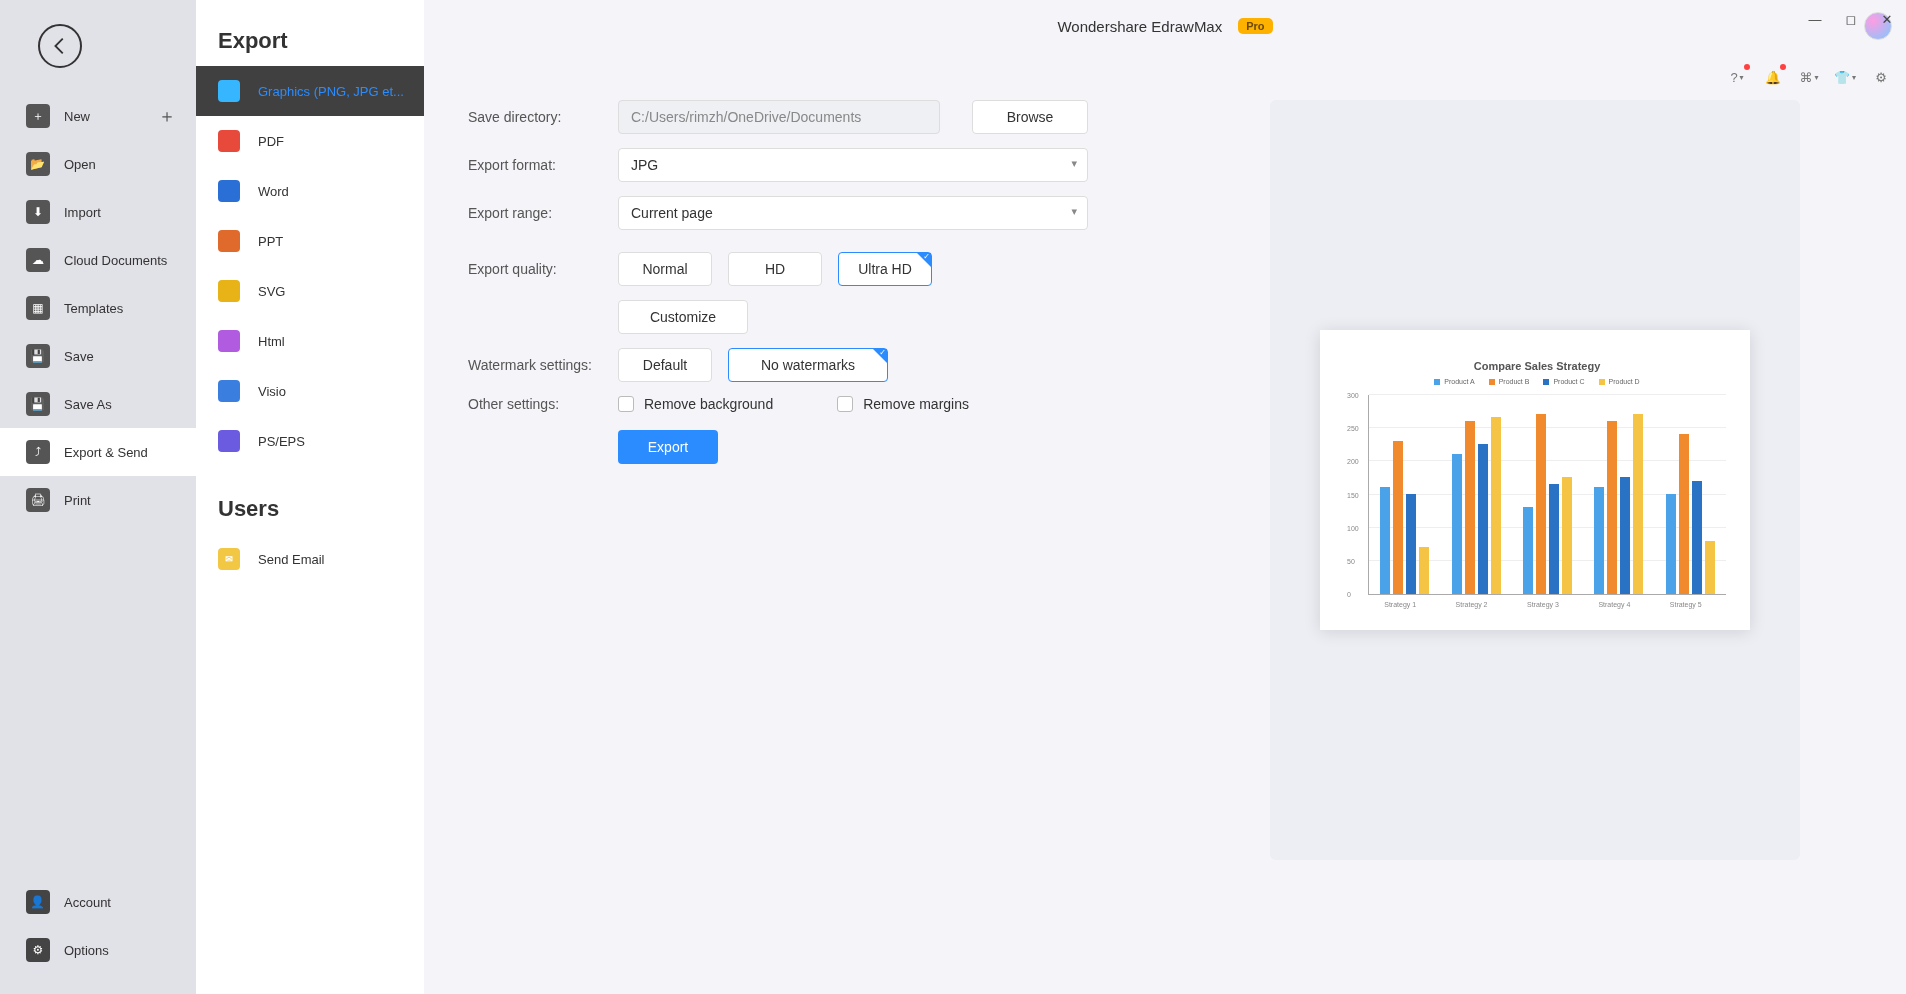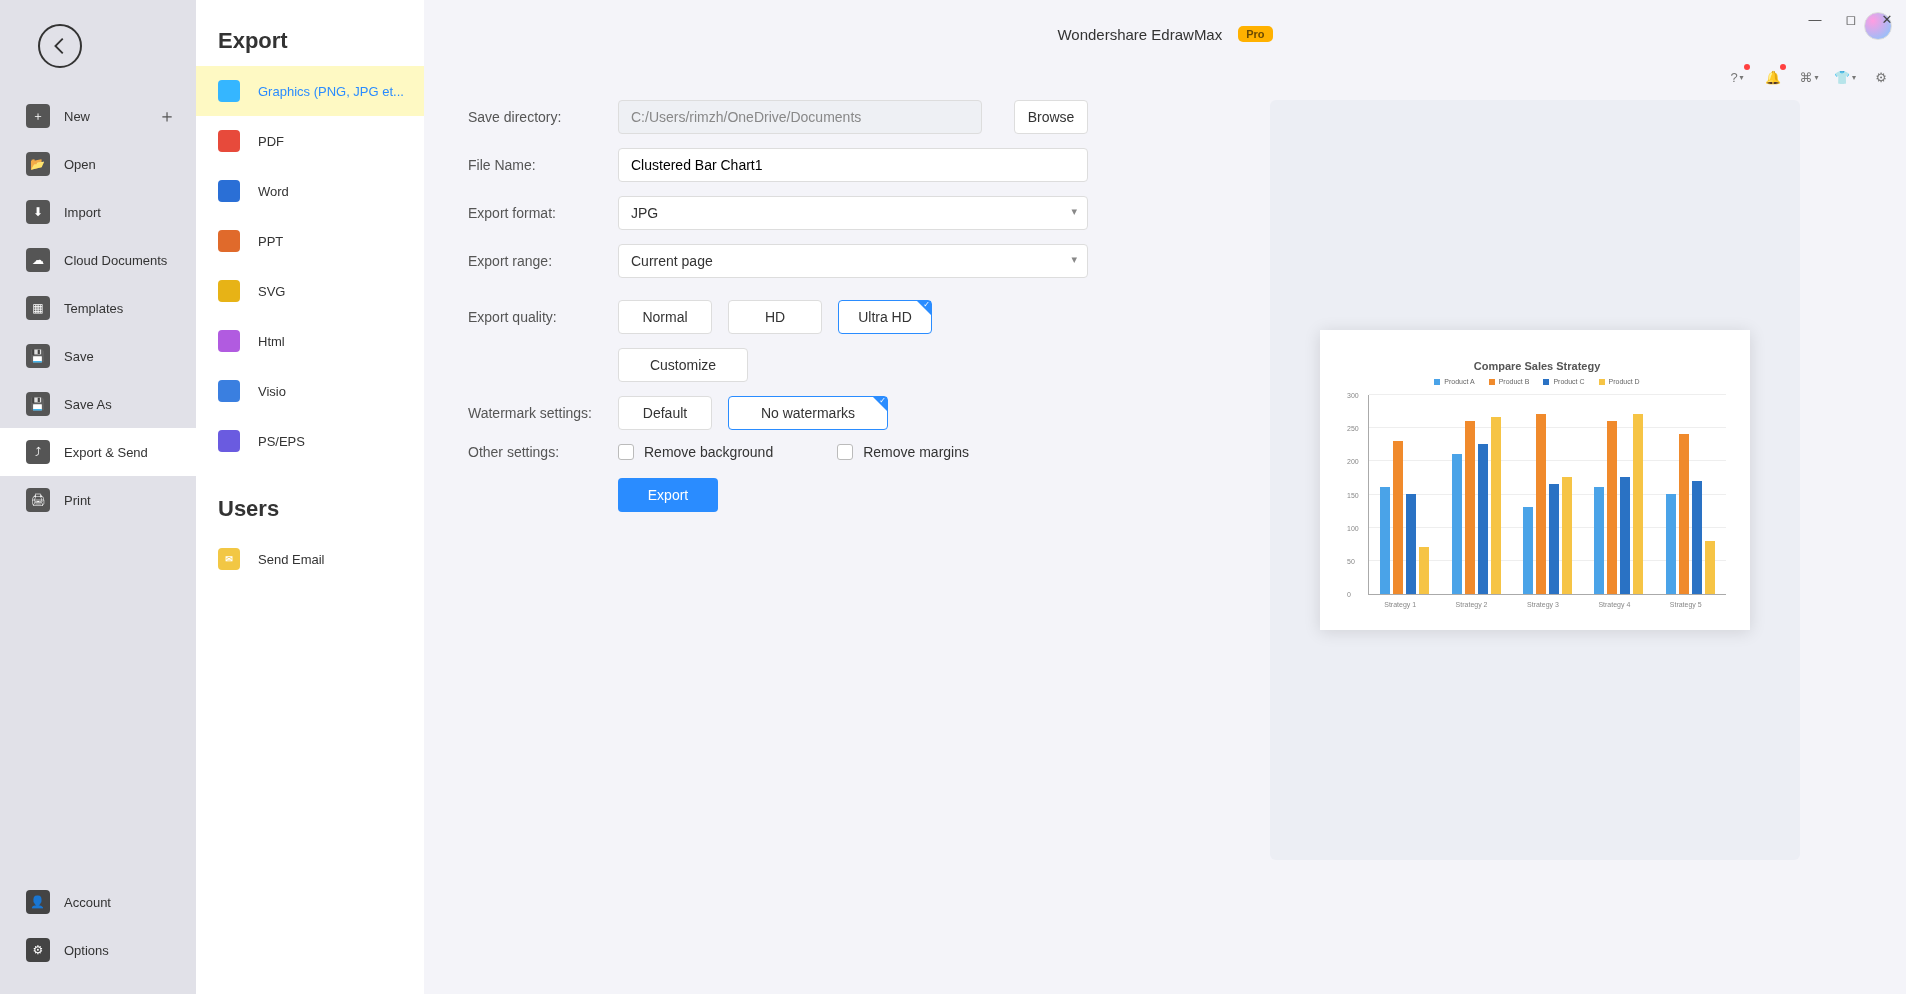--- a/index.html
+++ b/index.html
@@ -11,40 +11,40 @@
   .menu-list { flex: 1; display:flex; flex-direction:column; }
   .menu-item { display:flex; align-items:center; height:48px; padding-left:26px; gap:14px; cursor:pointer;}
   .menu-item.active { background:#fff; }
   .menu-icon { width:24px; height:24px; background:#555; border-radius:4px; display:flex; align-items:center; justify-content:center; color:#fff; font-size:12px;}
   .menu-icon.light { background:#444;}
   .plus-right { margin-left:auto; margin-right:20px; color:#555; font-size:18px;}
   .bottom-menu { padding-bottom: 20px;}
   .sidebar-mid { width: 228px; background:#fff; padding: 18px 0; display:flex; flex-direction:column;}
   .section-title { font-size:22px; font-weight:700; padding:10px 22px 12px 22px; }
   .format-item { display:flex; align-items:center; height:50px; padding-left:22px; gap:18px; cursor:pointer;}
-  .format-item.active { background:#fef9c3; color:#2a8cff; }
+  .format-item.active { background:#404040; color:#2a8cff; }
   .format-icon { width:22px; height:22px; border-radius:4px; display:flex; align-items:center; justify-content:center; font-size:9px; font-weight:bold; color:#fff;}
   .content { flex:1; background:#f4f4f9; position:relative; padding: 0;}
-  .titlebar { position:absolute; top:12px; left:0; right:0; height:44px; display:flex; align-items:center; justify-content:center; gap:16px;}
+  .titlebar { position:absolute; top:4px; left:0; right:0; height:44px; display:flex; align-items:center; justify-content:center; gap:16px;}
   .pro-badge { background:#ffb100; color:#6b4a00; font-size:11px; font-weight:700; padding:2px 8px; border-radius:5px;}
   .win-controls { position:absolute; right:10px; top:10px; display:flex; gap:18px; align-items:center;}
   .wc-item { width:18px; height:18px; display:flex; align-items:center; justify-content:center; color:#444; cursor:pointer;}
   .toolbar-right { position:absolute; right:14px; top:66px; display:flex; gap:14px; align-items:center; color:#777;}
   .tool-ic { width:22px; height:22px; display:flex; align-items:center; justify-content:center; cursor:pointer; position:relative;}
   .dot { position:absolute; top:-2px; right:-2px; width:6px; height:6px; background:#ff4040; border-radius:50%;}
   .avatar { position:absolute; right:14px; top:12px;}
   .avatar-circ { width:28px; height:28px; border-radius:50%; background: radial-gradient(circle at 30% 30%, #ff9de2, #7ec8ff); border:1px solid #ddd;}
   .main-body { display:flex; padding: 100px 44px 0 44px; gap: 120px;}
   .form-col { flex: 0 0 620px; }
   .page-h1 { font-size:22px; font-weight:700; margin-bottom:24px;}
   .row { display:flex; align-items:center; margin-bottom:14px;}
   .row-label { width:150px; color:#555; font-size:14px;}
   .field { flex:1; height:34px; border:1px solid #ddd; border-radius:4px; background:#fff; padding:0 12px; display:flex; align-items:center; font-size:14px;}
   .field.readonly { background:#eef0f4; color:#888;}
-  .browse-btn { width:74px; height:34px; margin-left:32px; border:1px solid #ddd; border-radius:4px; background:#fff; display:flex; align-items:center; justify-content:center; cursor:pointer; font-size:14px;}
+  .browse-btn { width:116px; height:34px; margin-left:32px; border:1px solid #ddd; border-radius:4px; background:#fff; display:flex; align-items:center; justify-content:center; cursor:pointer; font-size:14px;}
   .select { position:relative;}
   .select::after { content:"▾"; position:absolute; right:10px; top:8px; color:#888; font-size:11px;}
   .quality-group, .wm-group { display:flex; gap:16px;}
   .seg-btn { height:34px; min-width:94px; padding:0 16px; border:1px solid #ddd; border-radius:4px; background:#fff; display:flex; align-items:center; justify-content:center; cursor:pointer; position:relative; font-size:14px;}
   .seg-btn.sel { border-color:#2a8cff; color:#333;}
   .seg-btn.sel::after { content:""; position:absolute; top:0; right:0; width:0; height:0; border-top:14px solid #2a8cff; border-left:14px solid transparent;}
   .seg-btn.sel::before { content:"✓"; position:absolute; top:-1px; right:1px; color:#fff; font-size:8px; z-index:2;}
   .customize-row { display:flex; }
   .check-row { display:flex; gap:64px; align-items:flex-end;}
   .chk { display:flex; align-items:center; gap:10px; font-size:14px; color:#333;}
@@ -198,24 +198,20 @@
 
     <div class="main-body">
       <div class="form-col">
 
         <div class="row">
           <div class="row-label">Save directory:</div>
           <div class="field readonly">C:/Users/rimzh/OneDrive/Documents</div>
           <div class="browse-btn">Browse</div>
         </div>
 
-        <div class="row">
-          <div class="row-label">File Name:</div>
-          <input class="field" value="Clustered Bar Chart1" style="">
-        </div>
 
         <div class="row">
           <div class="row-label">Export format:</div>
           <div class="field select">JPG</div>
         </div>
 
         <div class="row">
           <div class="row-label">Export range:</div>
           <div class="field select">Current page</div>
         </div>

